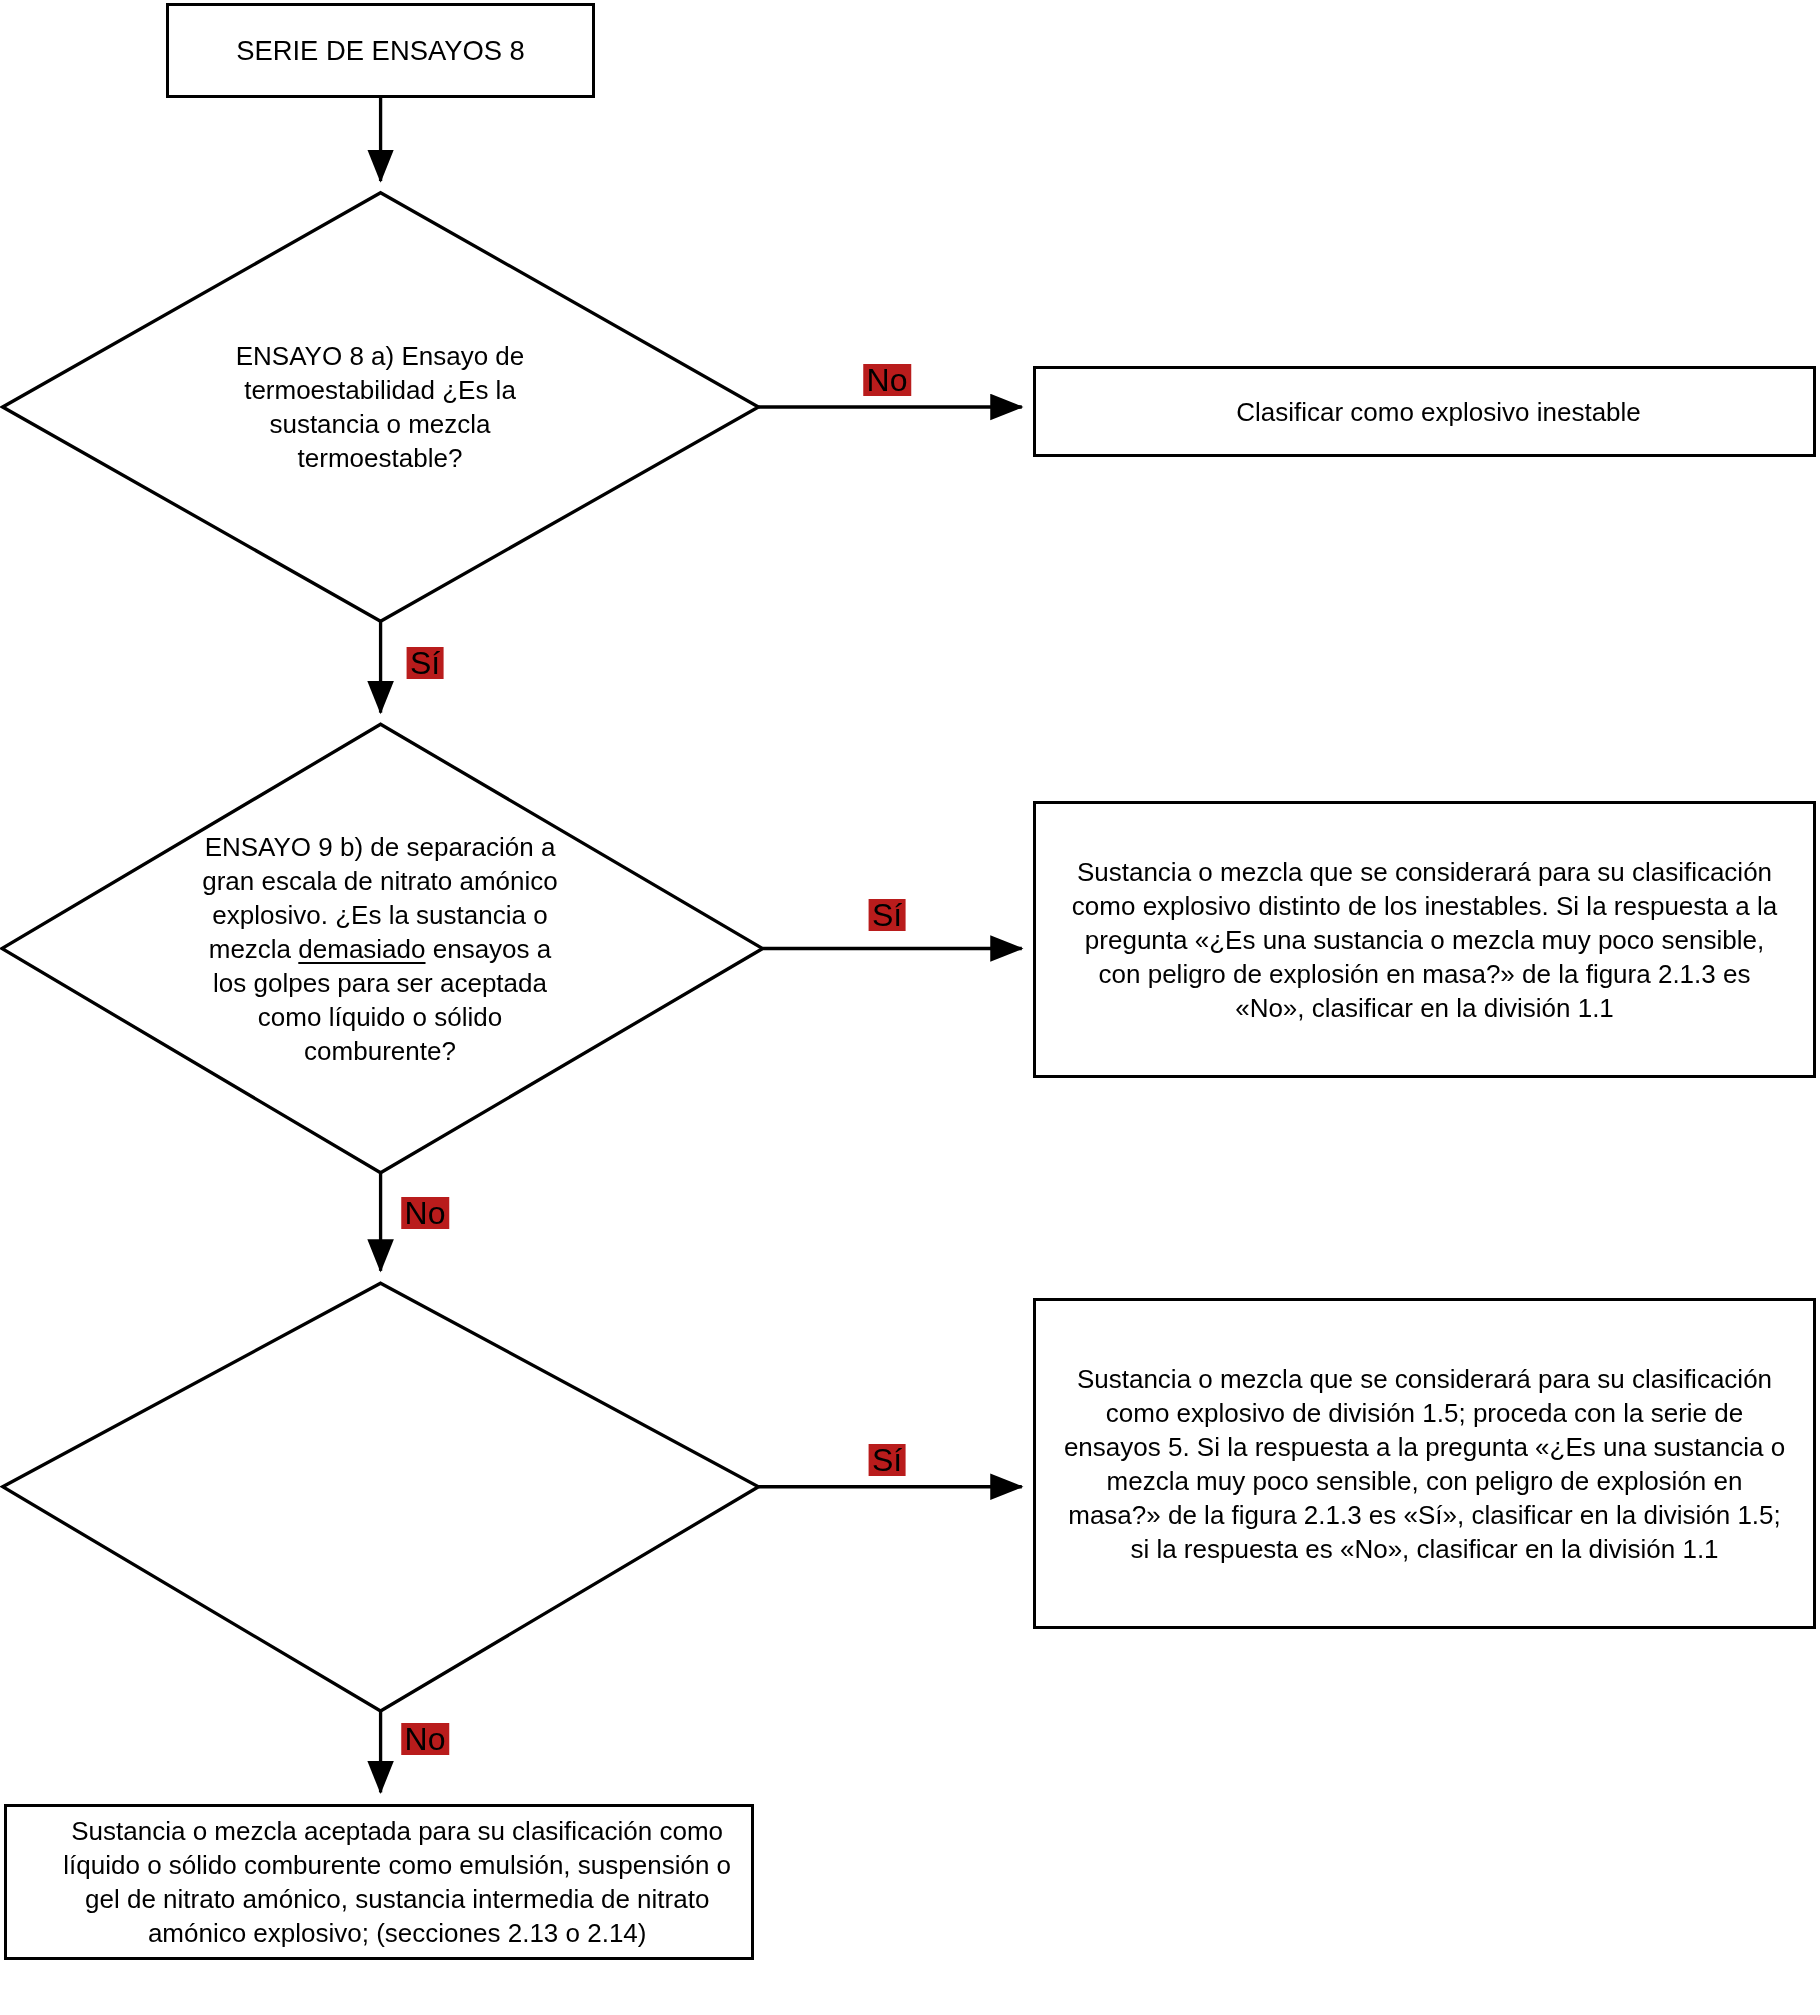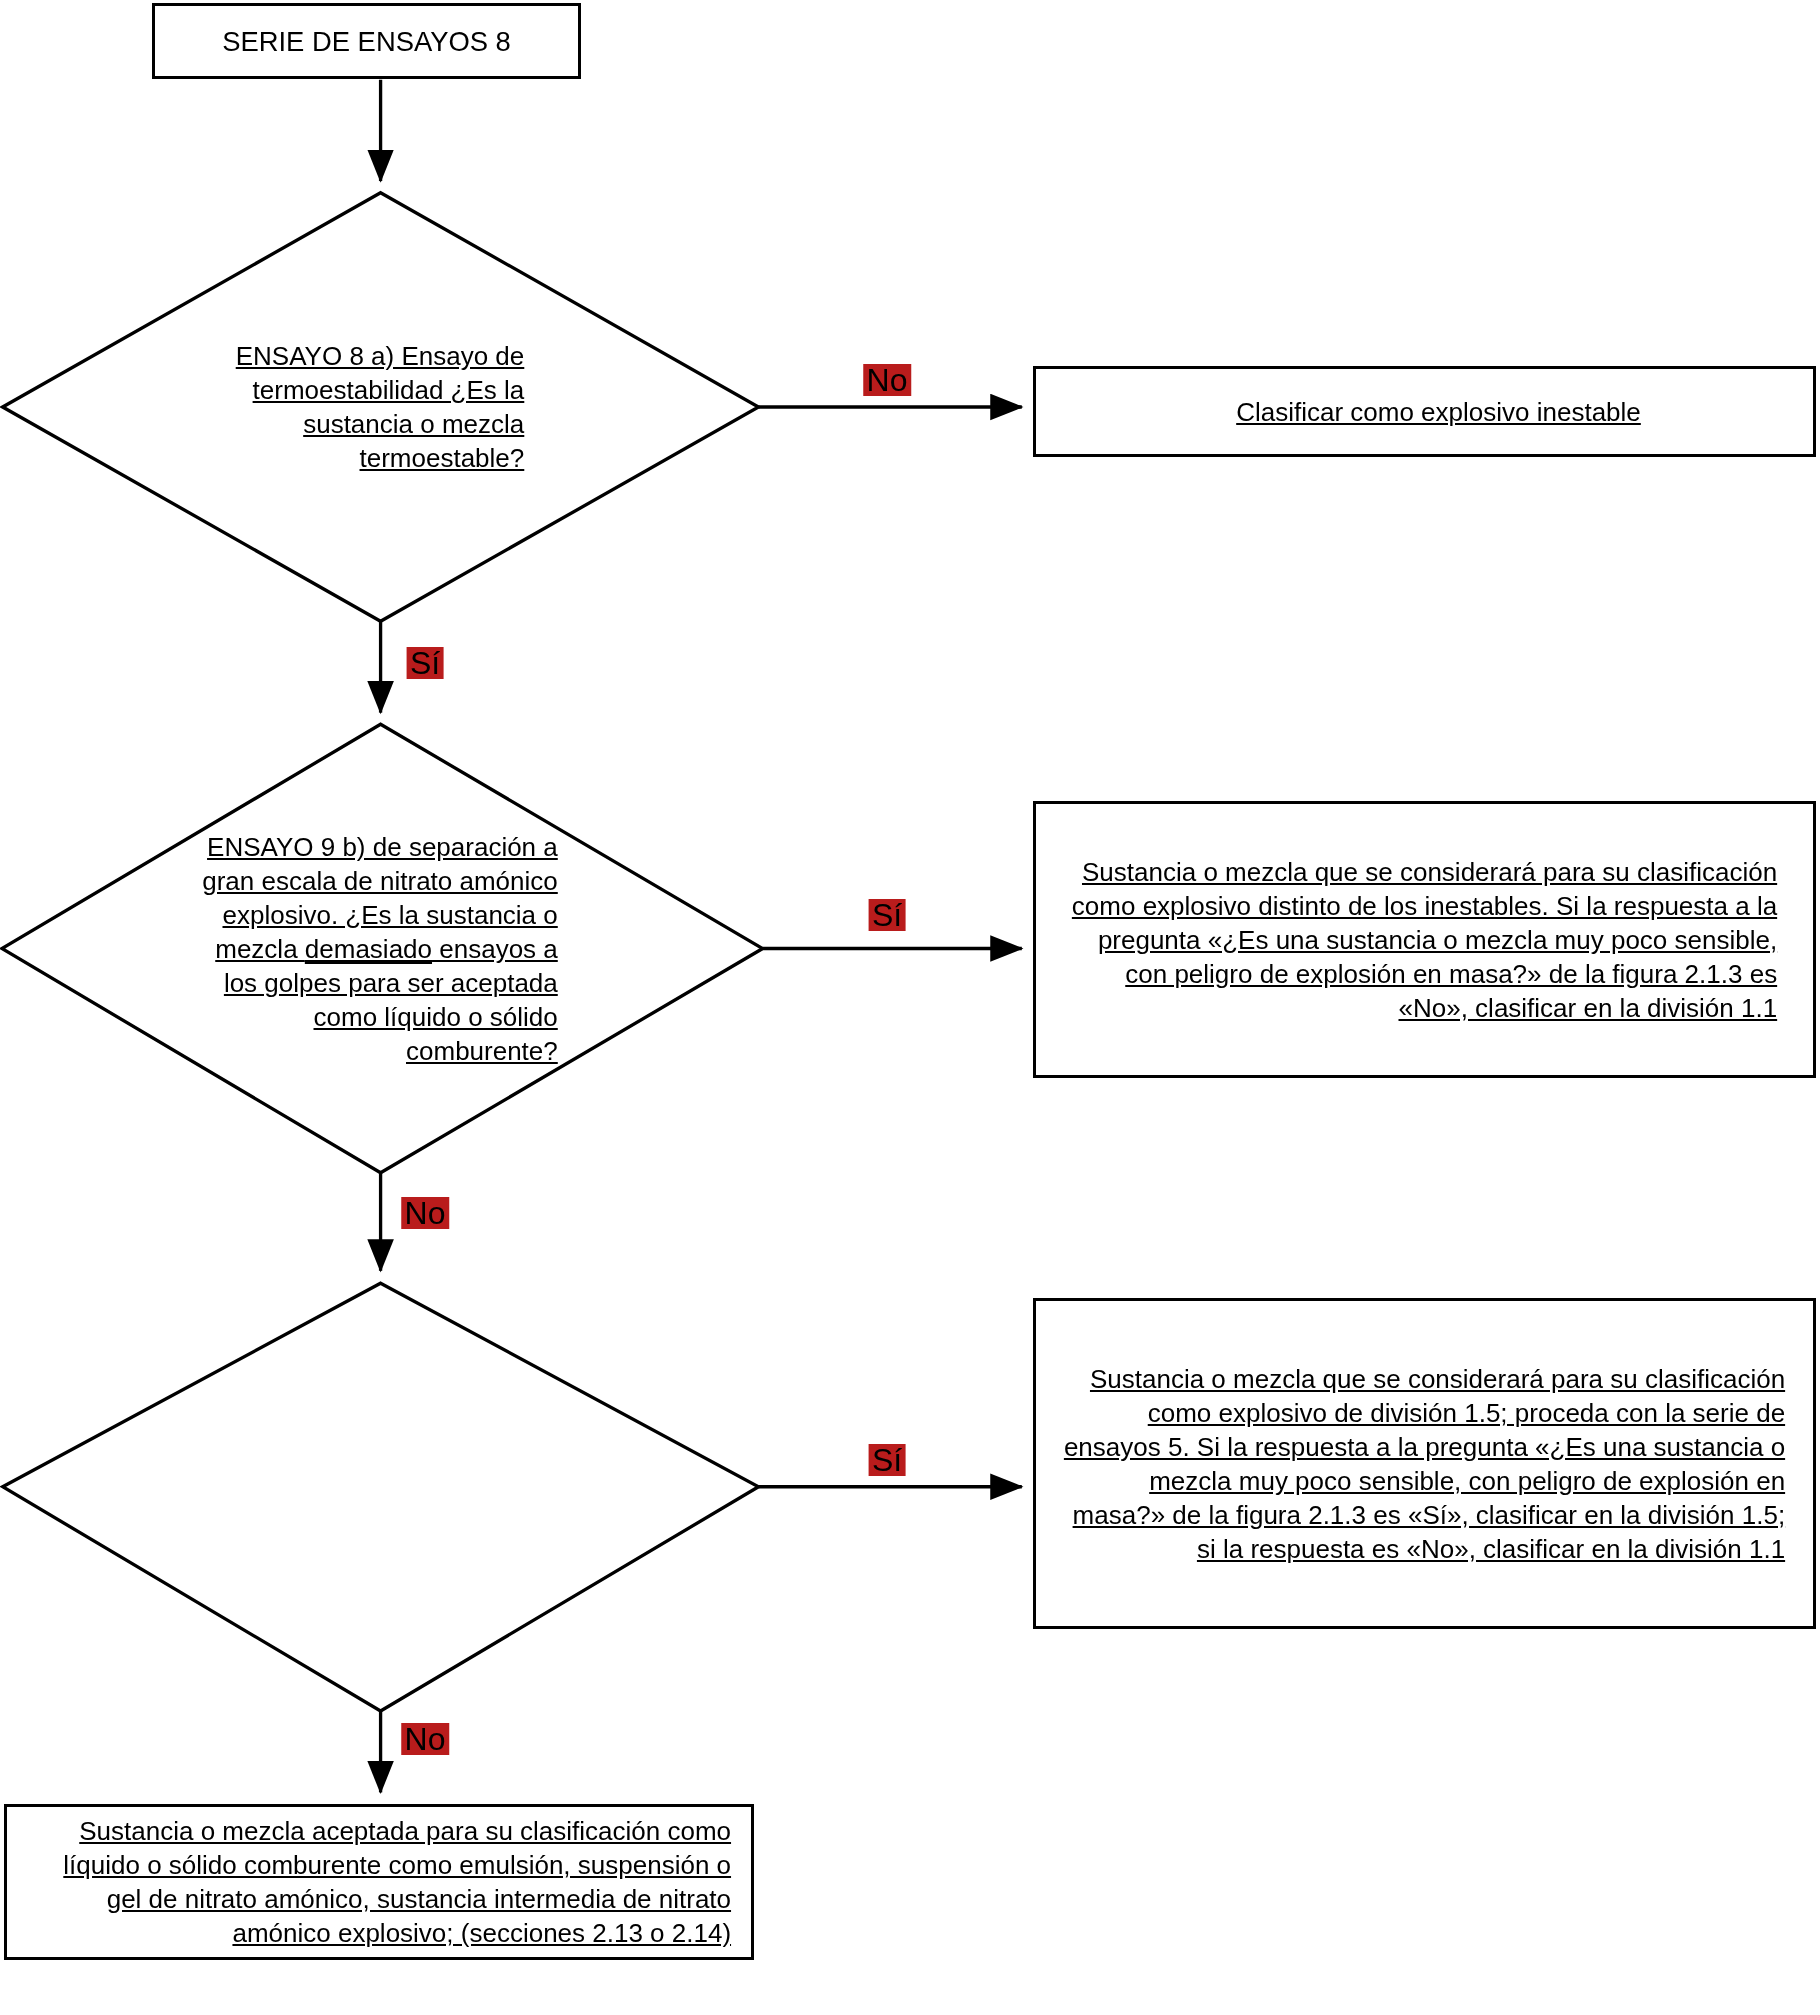--- a/index.html
+++ b/index.html
@@ -28,25 +28,24 @@
     border: 3.3px solid #000000;
     background: #ffffff;
     box-sizing: border-box;
     display: flex;
     align-items: center;
     justify-content: center;
     text-align: center;
   }
   .shape-text {
     white-space: pre-line;
-    text-align: right;
+    text-align: center;
     font-size: 26px;
     line-height: 34px;
     color: #000000;
-    text-decoration: underline;
   }
   .title-text {
     font-size: 27.4px;
     line-height: 33px;
     white-space: pre-line;
     text-align: center;
   }
   .diamond-text {
     position: absolute;
     transform: translate(-50%, -50%);
@@ -84,21 +83,21 @@
 
     <line x1="458" y1="96" x2="458" y2="218" stroke="#000000" stroke-width="4" marker-end="url(#arrow)"></line>
     <line x1="913" y1="490" x2="1230" y2="490" stroke="#000000" stroke-width="4" marker-end="url(#arrow)"></line>
     <line x1="458" y1="748" x2="458" y2="858" stroke="#000000" stroke-width="4" marker-end="url(#arrow)"></line>
     <line x1="918" y1="1142" x2="1230" y2="1142" stroke="#000000" stroke-width="4" marker-end="url(#arrow)"></line>
     <line x1="458" y1="1412" x2="458" y2="1530" stroke="#000000" stroke-width="4" marker-end="url(#arrow)"></line>
     <line x1="913" y1="1790" x2="1230" y2="1790" stroke="#000000" stroke-width="4" marker-end="url(#arrow)"></line>
     <line x1="458" y1="2060" x2="458" y2="2158" stroke="#000000" stroke-width="4" marker-end="url(#arrow)"></line>
   </svg>
 
-  <div class="node-box" style="left:152px; top:3.3px; width:429px; height:76px;">
+  <div class="node-box" style="left:166px; top:3.3px; width:429px; height:95px;">
     <span class="title-text">SERIE DE ENSAYOS 8</span>
   </div>
 
   <div class="shape-text diamond-text" style="left:380px; top:407px;">ENSAYO 8 a) Ensayo de
 termoestabilidad ¿Es la
 sustancia o mezcla
 termoestable?</div>
 
   <div class="node-box" style="left:1033px; top:366px; width:783px; height:91px;padding-left:28px;">
     <span class="shape-text">Clasificar como explosivo inestable</span>

